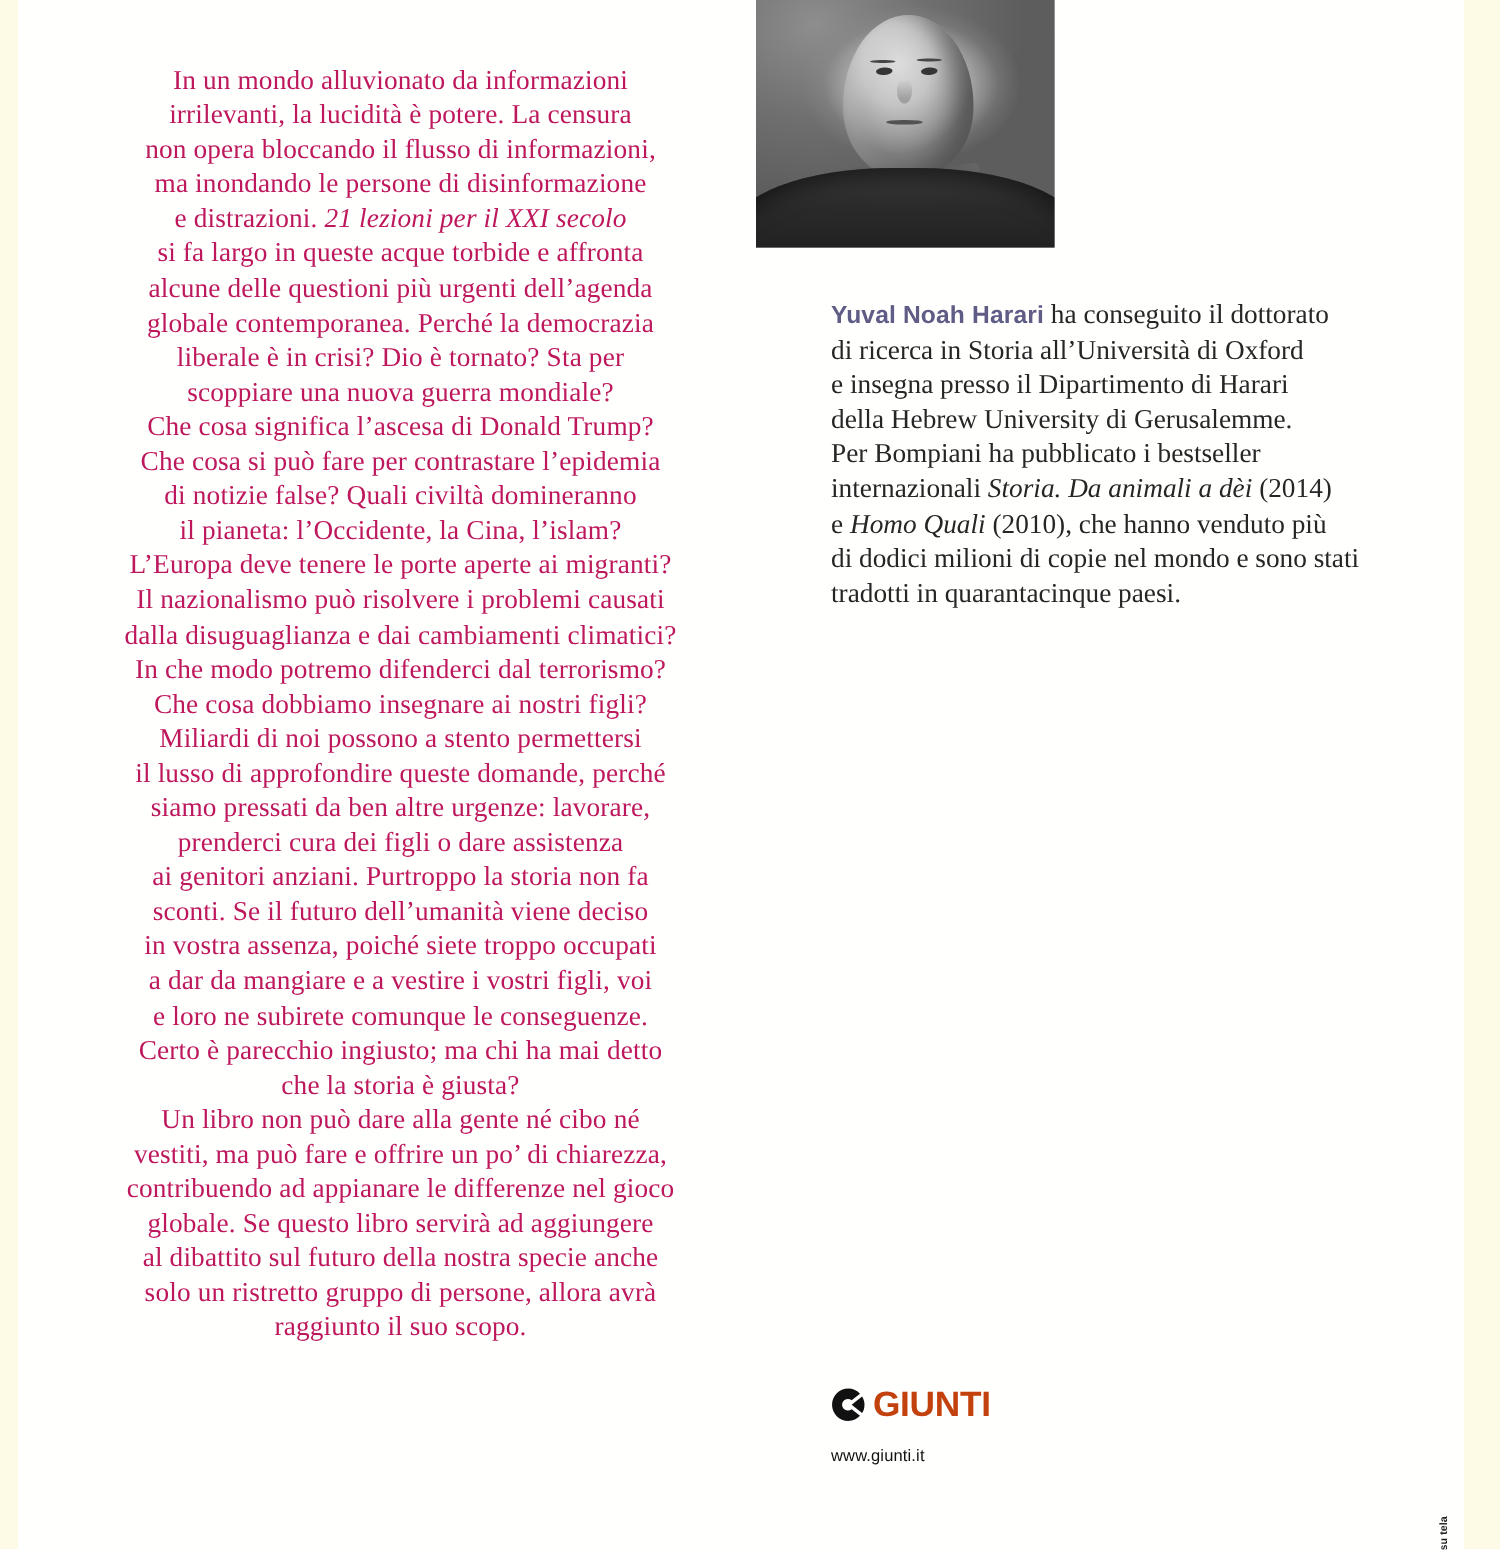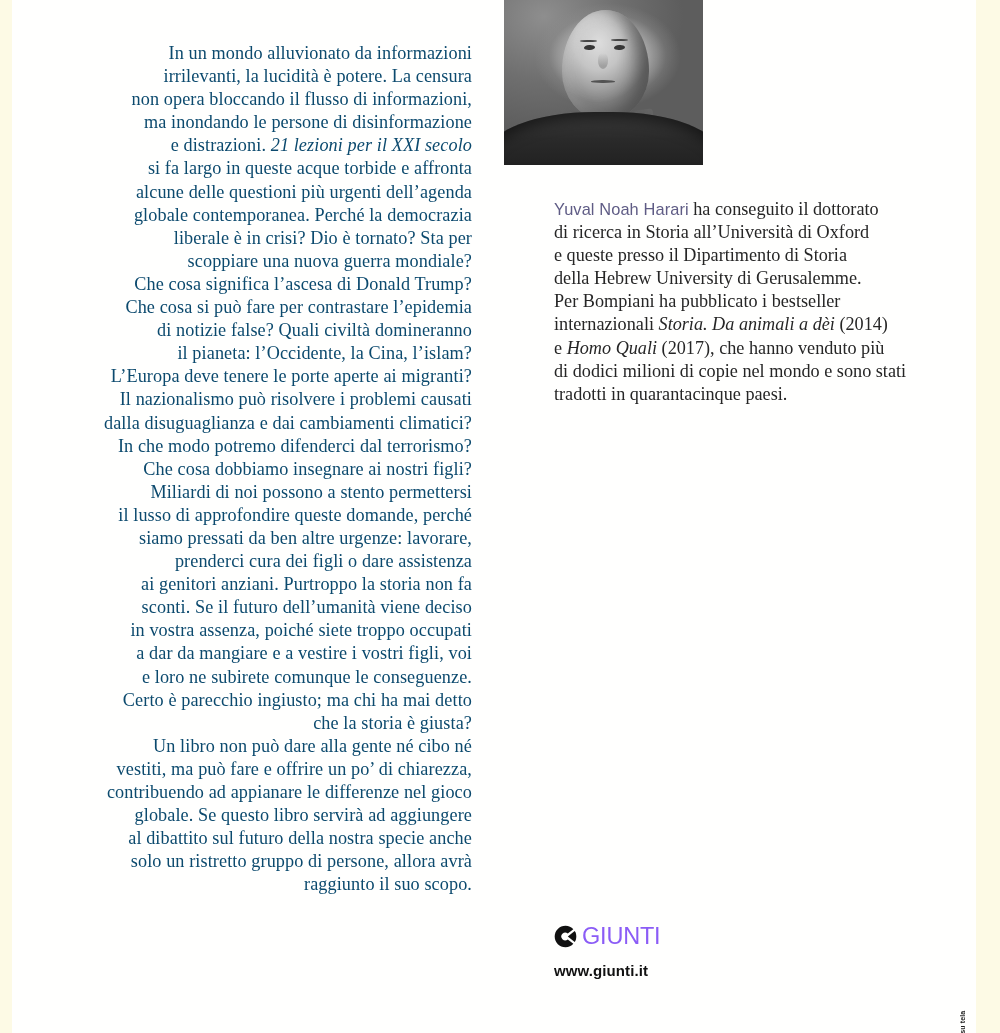--- a/index.html
+++ b/index.html
@@ -38,22 +38,22 @@
 
   
   .blurb {
     position: absolute;
     left: 50px;
     top: 42px;
     width: 410px;
     font-size: 18.2px;
     line-height: 23.1px;
     letter-spacing: 0.1px;
-    color: #0c4a6e;
-    text-align: right;
+    color: #be185d;
+    text-align: center;
     white-space: pre-wrap;
   }
   .blurb i, .bio i { font-style: italic; }
 
   
   .portrait-wrap {
     position: absolute;
     left: 492px;
     top: 0px;
     width: 199px;
@@ -118,21 +118,21 @@
     left: 542px;
     top: 198px;
     width: 385px;
     font-size: 18.2px;
     line-height: 23.1px;
     color: #262626;
     white-space: pre-wrap;
   }
   .bio .author-name {
     font-family: "Liberation Sans", sans-serif;
-    font-weight: normal;
+    font-weight: bold;
     font-size: 16.4px;
     color: #5f5c85;
     letter-spacing: 0.1px;
   }
 
   
   .publisher {
     position: absolute;
     left: 542px;
     top: 925px;
@@ -146,30 +146,30 @@
   }
   .logo-mark {
     width: 23px;
     height: 23px;
     flex: 0 0 23px;
     display: block;
   }
   .logo-text {
     font-family: "Liberation Sans", sans-serif;
     font-size: 23.5px;
-    font-weight: normal;
+    font-weight: bold;
     letter-spacing: -0.2px;
-    color: #8b5cf6;
+    color: #c2410c;
     line-height: 1;
   }
   .urls {
     margin-top: 14px;
     font-family: "Liberation Sans", sans-serif;
-    font-size: 15px;
-    font-weight: bold;
+    font-size: 11px;
+    font-weight: normal;
     line-height: 16px;
     color: #111111;
     letter-spacing: 0.1px;
   }
 
   
   .credit {
     position: absolute;
     right: 22px;
     bottom: 22px;
@@ -241,25 +241,25 @@
       <span class="feat nose"></span>
       <span class="feat mouth"></span>
       <span class="feat collar-l"></span>
       <span class="feat collar-r"></span>
       <span class="feat shirt"></span>
     </div>
   </div>
 
   <div class="bio"><span class="author-name">Yuval Noah Harari</span><span> ha conseguito il dottorato
 di ricerca in Storia all’Università di Oxford
-e queste presso il Dipartimento di Storia
+e insegna presso il Dipartimento di Harari
 della Hebrew University di Gerusalemme.
 Per Bompiani ha pubblicato i bestseller
 internazionali </span><i>Storia. Da animali a dèi</i><span> (2014)
-e </span><i>Homo Quali</i><span> (2017), che hanno venduto più
+e </span><i>Homo Quali</i><span> (2010), che hanno venduto più
 di dodici milioni di copie nel mondo e sono stati
 tradotti in quarantacinque paesi.</span></div>
 
   <div class="publisher">
     <div class="logo-row">
       <svg class="logo-mark" viewBox="0 0 100 100">
         <path fill="#111111" d="M50 3C24 3 3 24 3 50s21 47 47 47c14 0 26-6 34-15L60 63a17 17 0 1 1 0-26l24-19C76 9 64 3 50 3z"></path>
         <path fill="#111111" d="M97 50c0-9-2-17-7-24L60 50l30 24c5-7 7-15 7-24z"></path>
       </svg>
       <span class="logo-text">GIUNTI</span>

